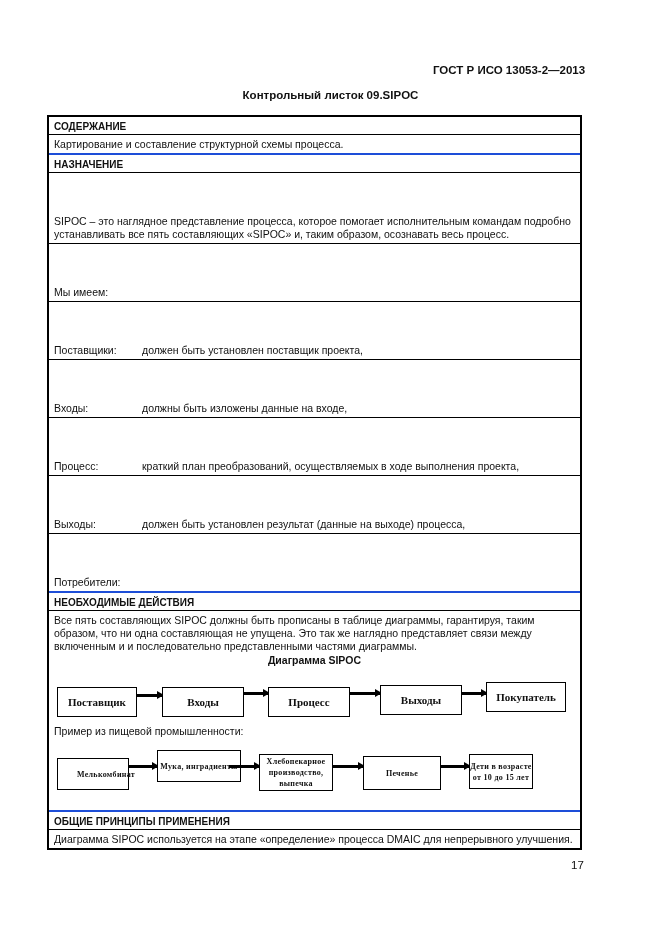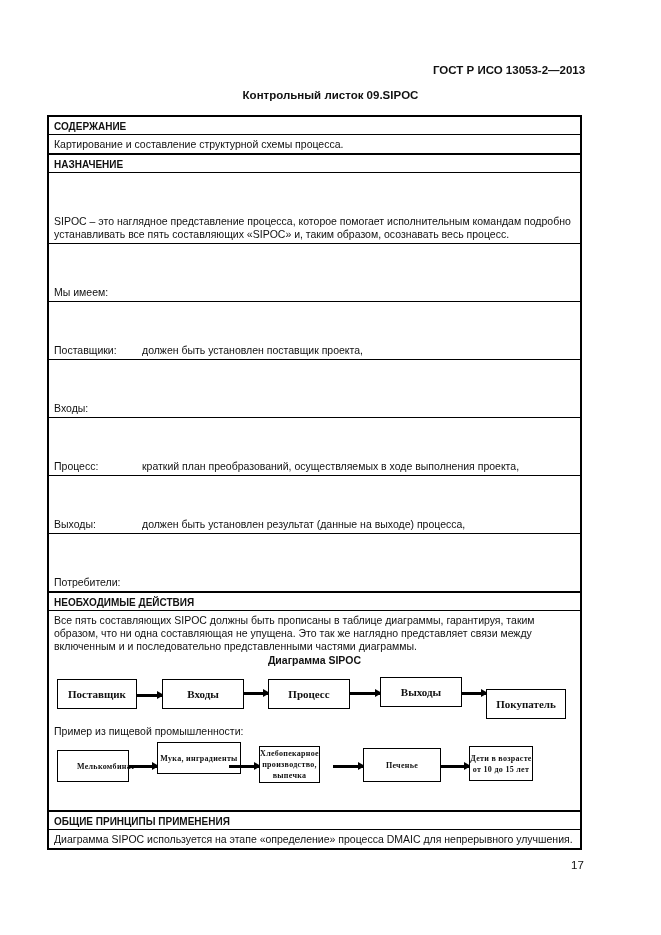--- a/index.html
+++ b/index.html
@@ -3,34 +3,34 @@
 <meta charset="utf-8">
 <style>
   html, body { margin: 0; padding: 0; background: #ffffff; }
   body { width: 661px; height: 935px; position: relative; overflow: hidden;
          font-family: "Liberation Sans", sans-serif; color: #111; }
   .std { position: absolute; left: 433px; top: 64px; font-size: 11.5px; font-weight: bold; }
   .title { position: absolute; left: 0; width: 661px; top: 89px; text-align: center;
            font-size: 11.5px; font-weight: bold; }
   .sheet { position: absolute; left: 47px; top: 115px; width: 535px;
            border: 2px solid #000; box-sizing: border-box; font-size: 10.5px; }
-  .sec { border-top: 2px solid #000000; }
+  .sec { border-top: 2px solid #1d4ed8; }
   .sec:first-child { border-top: none; }
   .head { font-weight: bold; font-size: 10px; padding: 2px 5px 0 5px; height: 15px; line-height: 15px;
           border-bottom: 1px solid #000; }
   .body { padding: 3px 5px 2px 5px; line-height: 13px; }
   .row { border-bottom: 1px solid #000; padding: 2px 5px; line-height: 13px; margin-top: 40px; }
   .row:last-child { border-bottom: none; flex-direction: column; }
   .def { display: flex; }
   .def .term { width: 88px; flex: none; }
   .subtitle { text-align: center; font-weight: bold; padding-top: 1px; }
   .diagram { position: relative; height: 55px; }
   .box { position: absolute; border: 1.5px solid #000; box-sizing: border-box; background: #fff;
          display: flex; align-items: center; justify-content: center; text-align: center;
-         font-family: "Liberation Serif", serif; font-weight: bold; }
+         font-family: "Liberation Serif", serif; font-weight: bold; margin-top: 8px; }
   .big .box { font-size: 11px; height: 30px; }
   .small .box { font-size: 8px; line-height: 11px; letter-spacing: 0.3px; }
   .arrow { position: absolute; height: 2.5px; background: #000; }
   .arrow::after { content: ""; position: absolute; right: -2px; top: -3.5px;
                   border-left: 7px solid #000; border-top: 4.5px solid transparent; border-bottom: 4.5px solid transparent; }
   .pageno { position: absolute; left: 571px; top: 859px; font-size: 11.5px; }
 </style>
 </head>
 <body>
 
@@ -47,20 +47,21 @@
   <div class="sec">
     <div class="head">НАЗНАЧЕНИЕ</div>
     <div class="row">SIPOC – это наглядное представление процесса, которое помогает исполнительным командам подробно устанавливать все пять составляющих «SIPOC» и, таким образом, осознавать весь процесс.</div>
     <div class="row">Мы имеем:</div>
     <div class="row def">
       <span class="term">Поставщики:</span>
       <span>должен быть установлен поставщик проекта,</span>
     </div>
     <div class="row def">
       <span class="term">Входы:</span>
+      <span>должны быть изложены данные на входе,</span>
     </div>
     <div class="row def">
       <span class="term">Процесс:</span>
       <span>краткий план преобразований, осуществляемых в ходе выполнения проекта,</span>
     </div>
     <div class="row def">
       <span class="term">Выходы:</span>
       <span>должен быть установлен результат (данные на выходе) процесса,</span>
     </div>
     <div class="row def">
@@ -76,31 +77,31 @@
 
       <div class="diagram big">
         <div class="box" style="left:3px;top:12px;width:80px;">Поставщик</div>
         <div class="arrow" style="left:83px;top:27px;width:25px;"></div>
         <div class="box" style="left:108px;top:12px;width:82px;">Входы</div>
         <div class="arrow" style="left:190px;top:25px;width:24px;"></div>
         <div class="box" style="left:214px;top:12px;width:82px;">Процесс</div>
         <div class="arrow" style="left:296px;top:25px;width:30px;"></div>
         <div class="box" style="left:326px;top:10px;width:82px;">Выходы</div>
         <div class="arrow" style="left:408px;top:25px;width:24px;"></div>
-        <div class="box" style="left:432px;top:22px;width:80px;">Покупатель</div>
+        <div class="box" style="left:432px;top:7px;width:80px;">Покупатель</div>
       </div>
 
       <div style="padding-top:3px">Пример из пищевой промышленности:</div>
 
       <div class="diagram small" style="height:72px">
         <div class="box" style="left:3px;top:12px;width:72px;height:32px;padding-left:26px;">Мелькомбинат</div>
         <div class="arrow" style="left:75px;top:27px;width:28px;"></div>
         <div class="box" style="left:103px;top:4px;width:84px;height:32px;">Мука, инградиенты</div>
         <div class="arrow" style="left:175px;top:27px;width:30px;"></div>
-        <div class="box" style="left:205px;top:8px;width:61px;height:37px;">Хлебопекарное производство, выпечка</div>
+        <div class="box" style="left:205px;top:8px;width:74px;height:37px;">Хлебопекарное производство, выпечка</div>
         <div class="arrow" style="left:279px;top:27px;width:30px;"></div>
         <div class="box" style="left:309px;top:10px;width:78px;height:34px;">Печенье</div>
         <div class="arrow" style="left:387px;top:27px;width:28px;"></div>
         <div class="box" style="left:415px;top:8px;width:64px;height:35px;">Дети в возрасте от 10 до 15 лет</div>
       </div>
     </div>
   </div>
 
   <div class="sec">
     <div class="head">ОБЩИЕ ПРИНЦИПЫ ПРИМЕНЕНИЯ</div>

